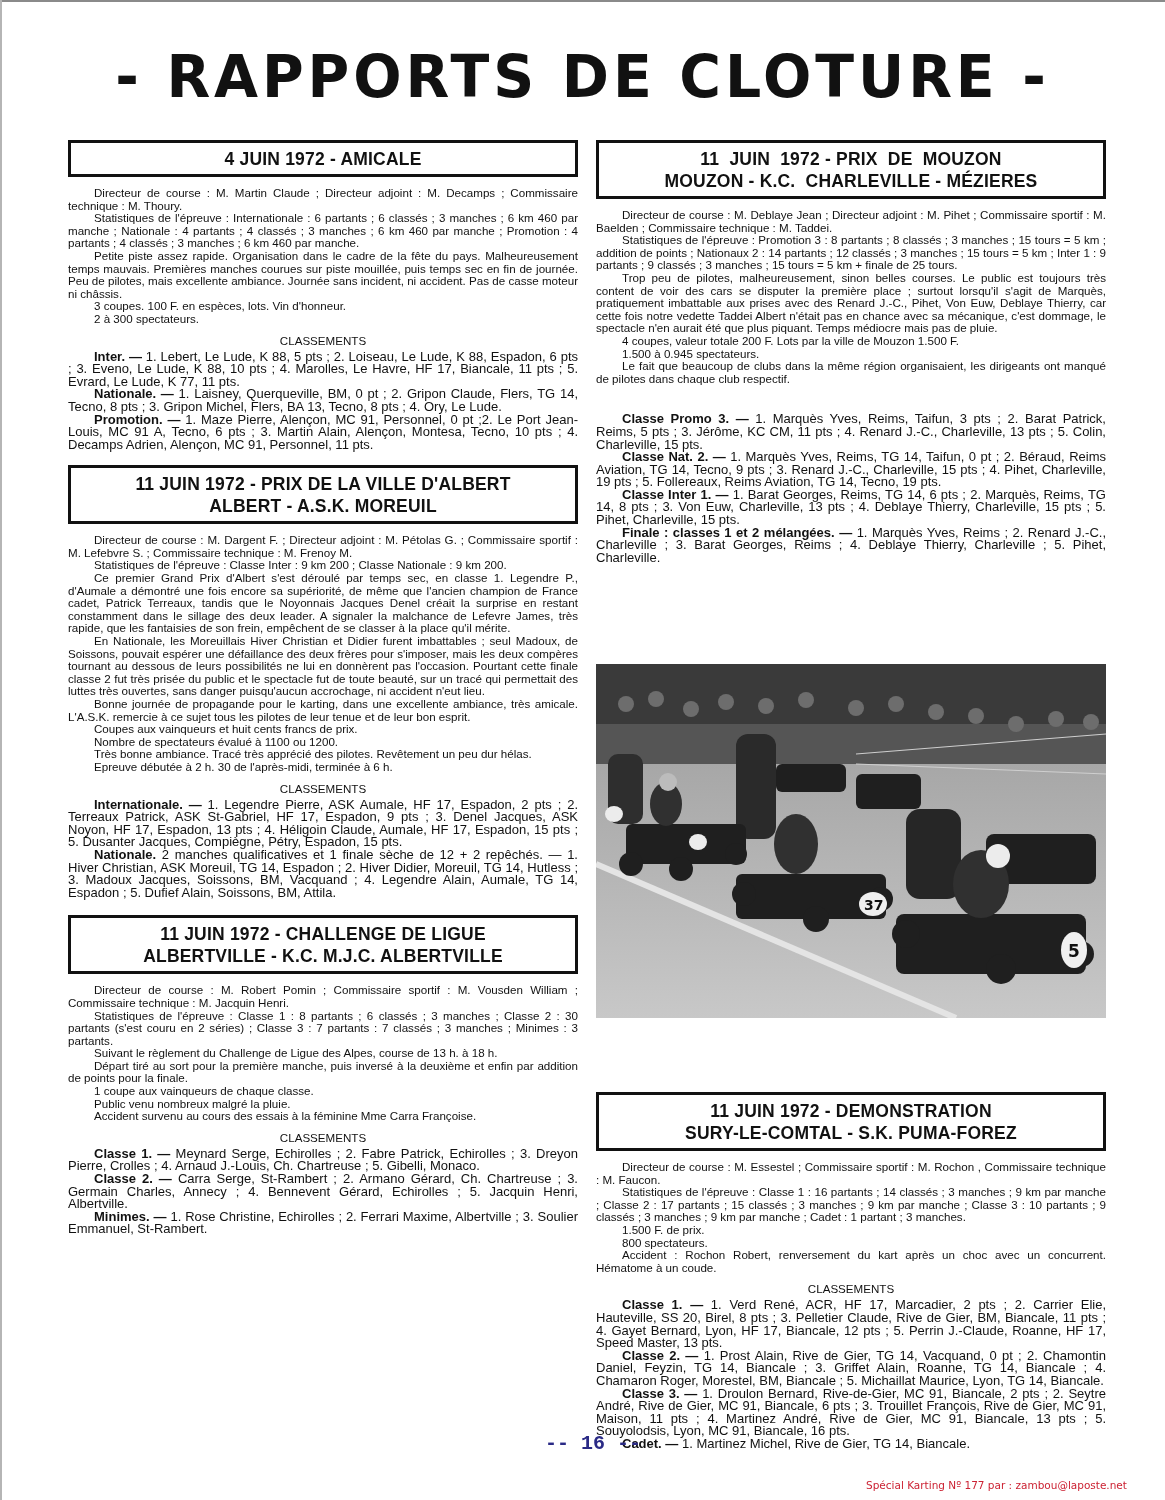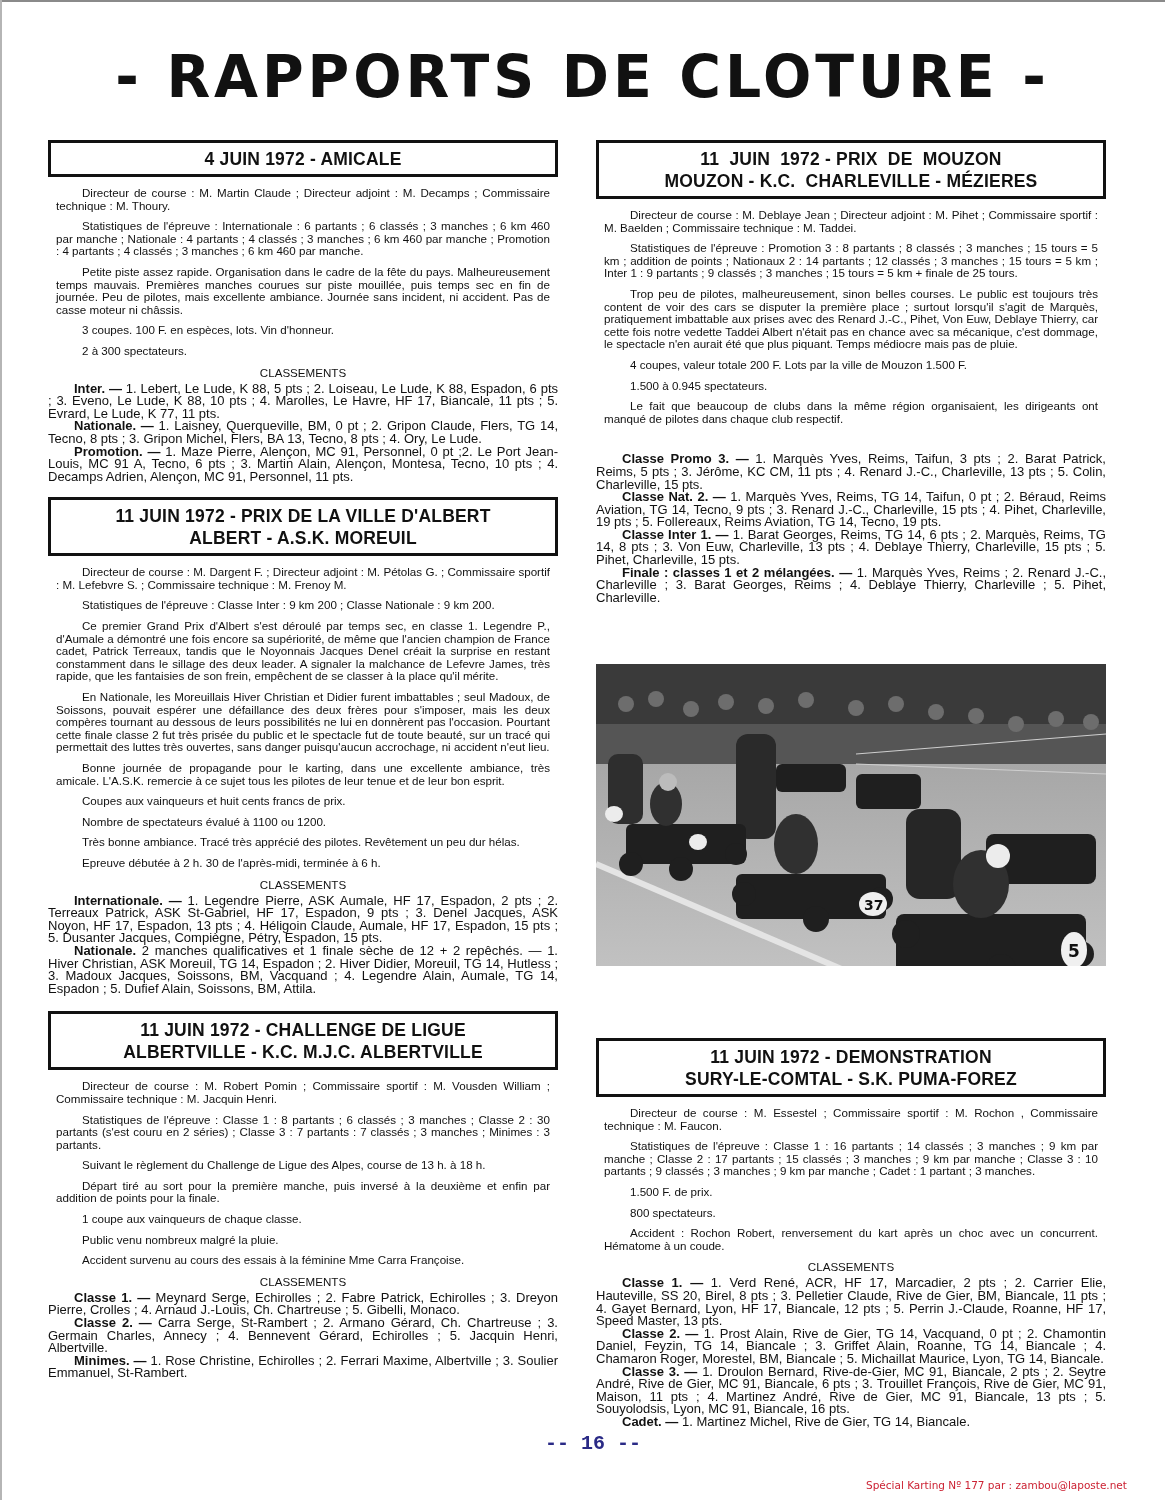--- a/index.html
+++ b/index.html
@@ -10,40 +10,40 @@
   }
   .frame-top { position: absolute; left: 0; top: 0; width: 1165px; height: 2px; background: #8a8a8a; }
   .frame-left { position: absolute; left: 0; top: 0; width: 2px; height: 1500px; background: #b5b5b5; }
   .page-title {
     position: absolute; left: 0; top: 42px; width: 1165px; text-align: center;
     font-family: "DejaVu Sans", sans-serif; font-weight: bold;
     font-size: 58px; letter-spacing: 4px; line-height: 70px;
     transform: scaleX(0.98);
   }
   .col { position: absolute; width: 510px; }
-  .col-left { left: 48px; }
+  .col-left { left: 68px; }
   .col-right { left: 596px; }
   .box {
     border: 3px solid #111; text-align: center; font-weight: bold;
     font-size: 17.5px; line-height: 22px; padding: 5px 4px 4px;
     letter-spacing: 0.2px;
   }
   .box .small { font-size: 13px; }
   .text {
     font-size: 11.6px; line-height: 12.6px; text-align: justify;
     margin-top: 10px; font-family: "Liberation Sans", sans-serif;
   }
-  .text p { margin: 8px; text-indent: 26px; }
+  .text p { margin: 0; text-indent: 26px; }
   .cls-head {
     text-align: center; font-weight: normal; font-size: 11.6px; margin: 8px 0 4px;
   }
   .cls p { margin: 0; text-indent: 26px; font-size: 13px; line-height: 12.6px; text-align: justify; }
   .cls b { font-weight: bold; }
   .photo {
-    position: absolute; left: 596px; top: 664px; width: 510px; height: 302px;
+    position: absolute; left: 596px; top: 664px; width: 510px; height: 354px;
     background: #8e8e8e; overflow: hidden;
   }
   .photo svg { display: block; }
   .page-num {
     position: absolute; left: 545px; top: 1432px; font-weight: bold;
     font-size: 20px; color: #2a2a86; font-family: Liberation Mono, monospace;
   }
   .credit {
     position: absolute; left: 866px; top: 1479px; font-size: 10.5px; color: #cc2233;
     font-family: "DejaVu Sans", sans-serif;
@@ -214,21 +214,21 @@
 
     <ellipse cx="277" cy="240" rx="14" ry="12" fill="#f0f0f0"></ellipse>
     <text x="268" y="246" font-size="14" font-weight="bold" fill="#111" font-family="DejaVu Sans, sans-serif">37</text>
     <ellipse cx="478" cy="286" rx="13" ry="18" fill="#f0f0f0"></ellipse>
     <text x="472" y="293" font-size="17" font-weight="bold" fill="#111" font-family="DejaVu Sans, sans-serif">5</text>
     <ellipse cx="18" cy="150" rx="9" ry="8" fill="#ececec"></ellipse>
     <ellipse cx="102" cy="178" rx="9" ry="8" fill="#ececec"></ellipse>
   </svg>
 </div>
 
-<div class="col col-right" style="top:1038px">
+<div class="col col-right" style="top:1092px">
   <section>
     <div class="box">
       <div>11 JUIN 1972 - DEMONSTRATION</div>
       <div>SURY-LE-COMTAL - S.K. PUMA-FOREZ</div>
     </div>
     <div class="text">
       <p>Directeur de course : M. Essestel ; Commissaire sportif : M. Rochon , Commissaire technique : M. Faucon.</p>
       <p>Statistiques de l'épreuve : Classe 1 : 16 partants ; 14 classés ; 3 manches ; 9 km par manche ; Classe 2 : 17 partants ; 15 classés ; 3 manches ; 9 km par manche ; Classe 3 : 10 partants ; 9 classés ; 3 manches ; 9 km par manche ; Cadet : 1 partant ; 3 manches.</p>
       <p>1.500 F. de prix.</p>
       <p>800 spectateurs.</p>

